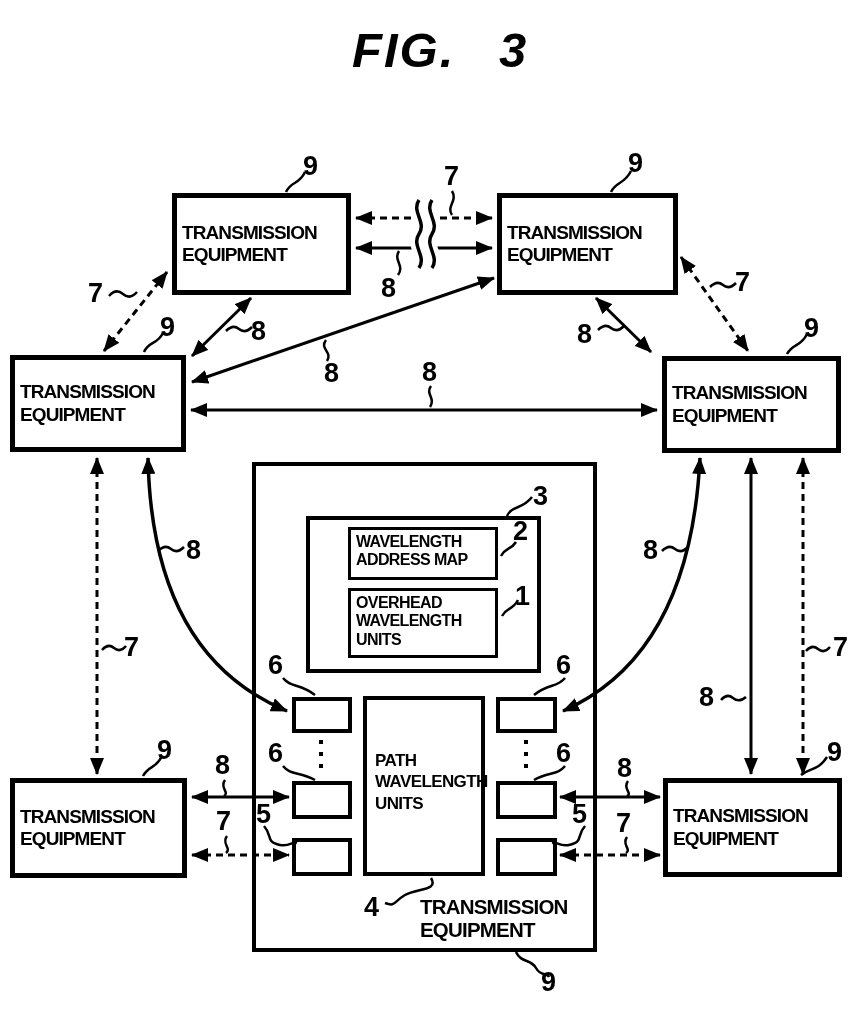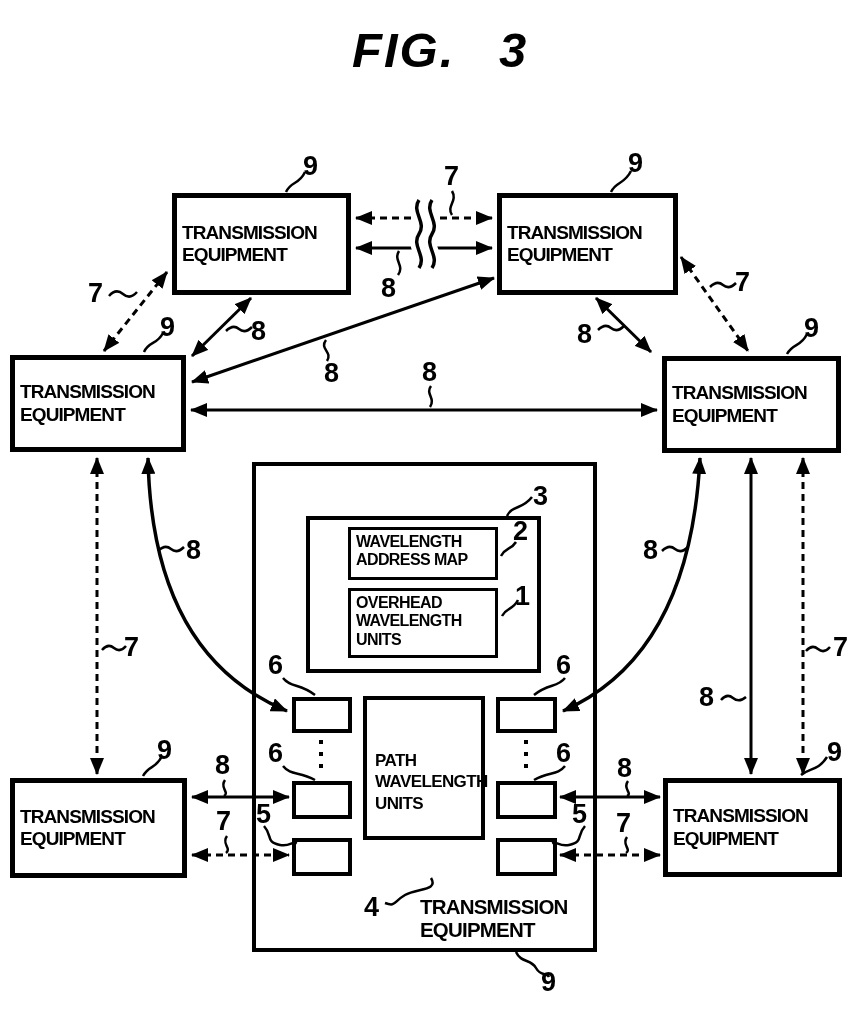--- a/index.html
+++ b/index.html
@@ -61,21 +61,21 @@
   <div class="inner3" style="left:306px;top:516px;width:235px;height:157px;"></div>
   <div class="inner-sm" style="left:348px;top:527px;width:150px;height:53px;">
     <div class="il">WAVELENGTH</div>
     <div class="il">ADDRESS MAP</div>
   </div>
   <div class="inner-sm" style="left:348px;top:588px;width:150px;height:70px;">
     <div class="il">OVERHEAD</div>
     <div class="il">WAVELENGTH</div>
     <div class="il">UNITS</div>
   </div>
-  <div class="psu" style="left:363px;top:696px;width:122px;height:144px;">
+  <div class="psu" style="left:363px;top:696px;width:122px;height:180px;">
     <div class="il">PATH</div>
     <div class="il">WAVELENGTH</div>
     <div class="il">UNITS</div>
   </div>
   <div class="port" style="left:292px;top:697px;width:60px;height:36px;"></div>
   <div class="port" style="left:292px;top:781px;width:60px;height:38px;"></div>
   <div class="port" style="left:292px;top:838px;width:60px;height:38px;"></div>
   <div class="port" style="left:496px;top:697px;width:61px;height:36px;"></div>
   <div class="port" style="left:496px;top:781px;width:61px;height:38px;"></div>
   <div class="port" style="left:496px;top:838px;width:61px;height:38px;"></div>

